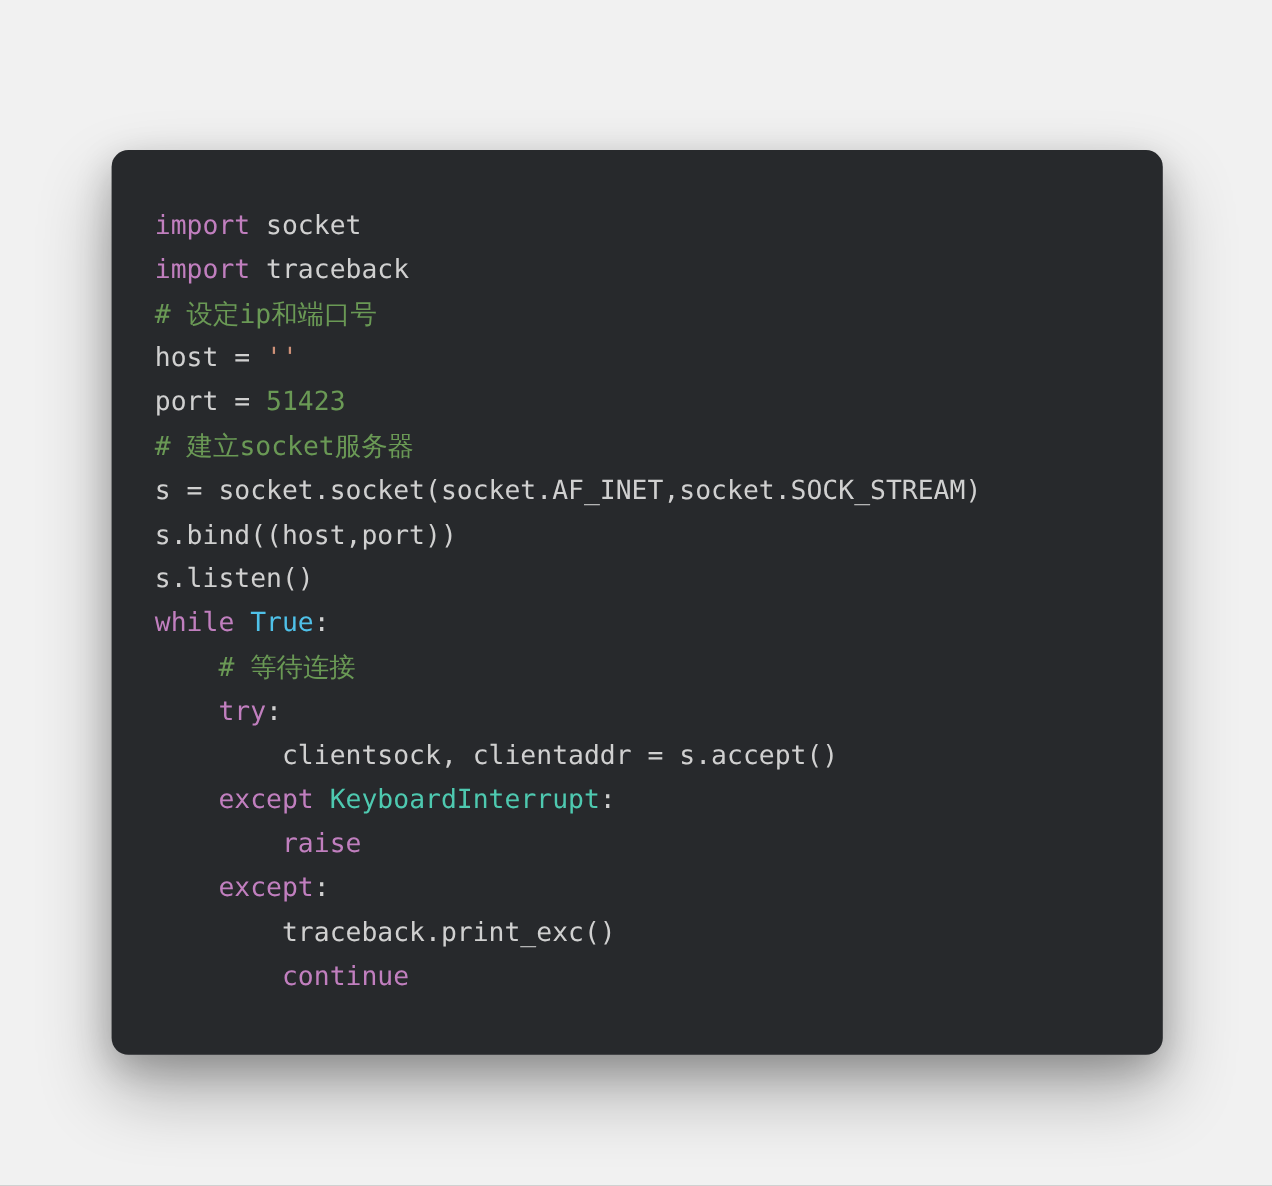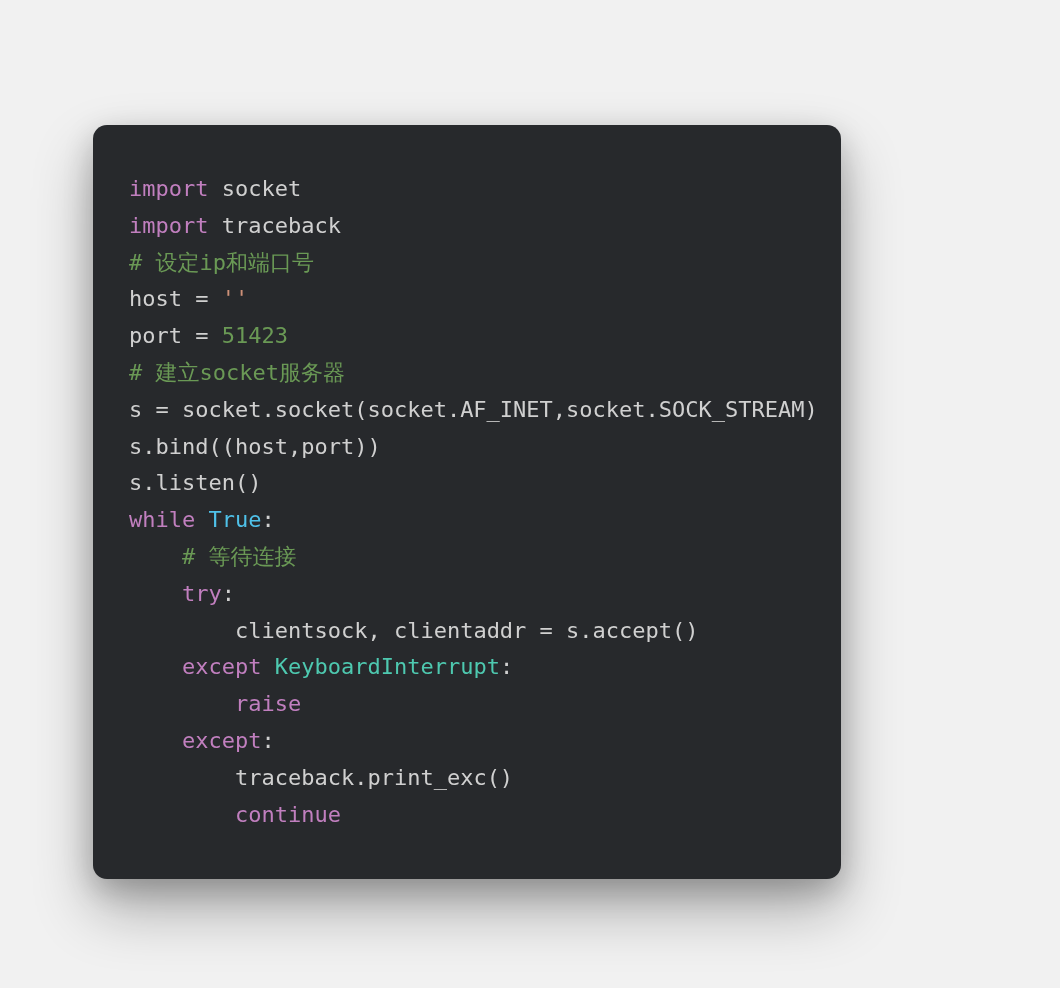--- a/index.html
+++ b/index.html
@@ -7,21 +7,21 @@
     padding: 0;
     width: 1060px;
     height: 988px;
     background: #f1f1f1;
     font-family: "Menlo", "Consolas", "DejaVu Sans Mono", "Noto Sans CJK SC", monospace;
   }
   .card {
     position: absolute;
     top: 125px;
     left: 93px;
-    width: 748px;
+    width: 876px;
     box-sizing: border-box;
     background: #27292c;
     border-radius: 14px;
     padding: 46px 36px 46px 36px;
     box-shadow: 0 30px 60px rgba(0,0,0,0.30), 0 10px 30px rgba(0,0,0,0.20);
   }
   pre.code {
     margin: 0;
     font-size: 22px;
     line-height: 36.8px;

